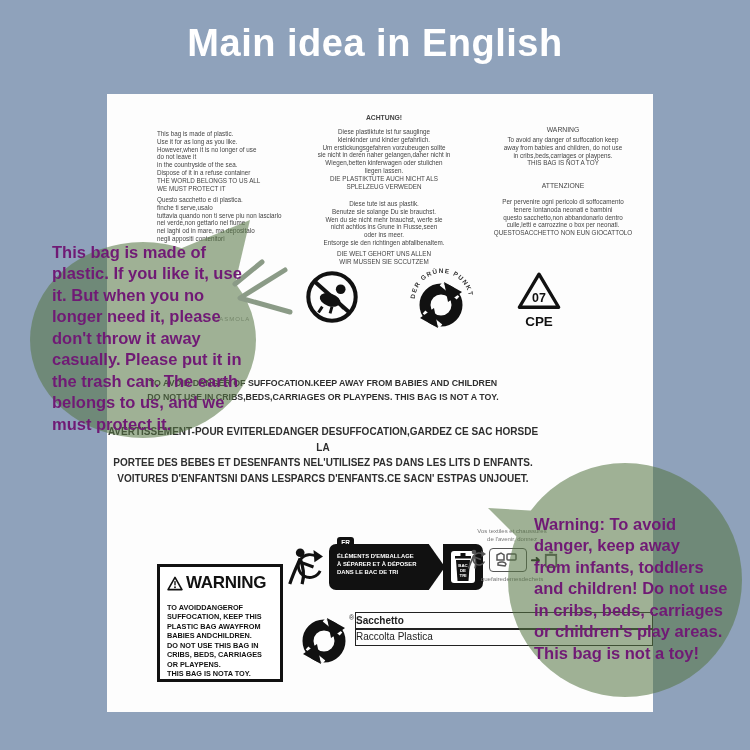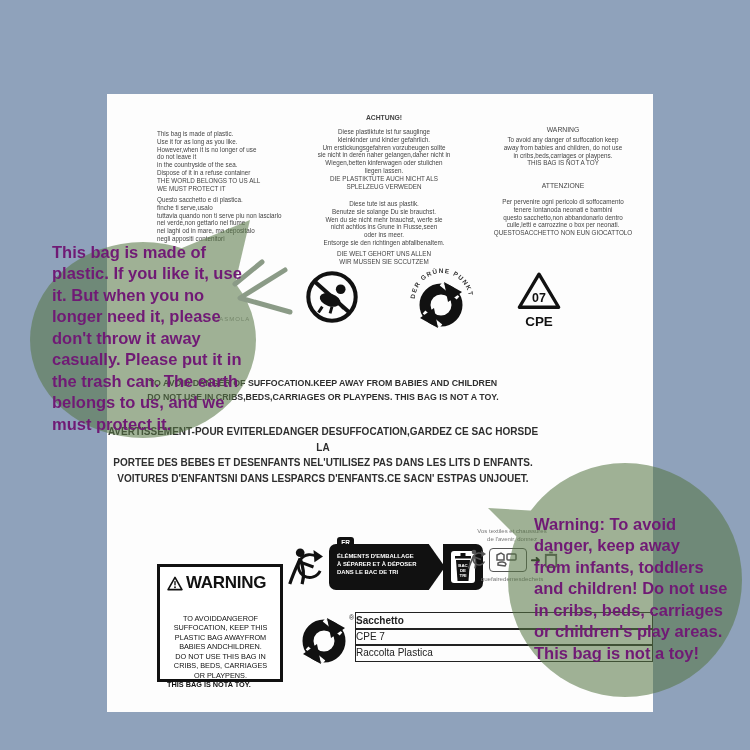--- a/index.html
+++ b/index.html
@@ -57,21 +57,21 @@
   .tx-icons{display:flex;align-items:center;justify-content:center;gap:3px;margin-top:3px;height:26px;}
   .tx-box{width:36px;height:22px;border:1.6px solid #555;border-radius:4px;display:flex;align-items:center;justify-content:center;}
   .tx-arrow{font-size:12px;font-weight:700;color:#111;line-height:1;}
   .textiles .site{font-size:6.2px;color:#777;margin-top:2px;}
 
   
   .warnbox{position:absolute;left:50px;top:470px;width:126px;height:118px;border:3px solid #111;
            background:#fff;padding:6px 6px 0 7px;box-sizing:border-box;}
   .wb-head{display:flex;align-items:center;gap:3px;}
   .wb-head span{font-size:17px;font-weight:800;color:#111;letter-spacing:-.3px;}
-  .wb-body{font-size:7.3px;font-weight:400;color:#111;line-height:1.3;margin-top:21px;text-align:center;}
+  .wb-body{font-size:7.3px;font-weight:700;color:#111;line-height:1.3;margin-top:10px;}
   .wb-foot{font-size:7.3px;font-weight:700;color:#111;}
 
   
   .greendot2{left:194px;top:524px;width:46px;height:46px;}
   .regmark{position:absolute;left:242px;top:520px;font-size:7px;color:#333;}
   .table{position:absolute;left:248px;top:520px;width:298px;}
   .trow{border:1.6px solid #222;margin-top:-1.6px;height:15.5px;line-height:15.5px;text-align:left;
         font-size:10px;color:#222;background:#fff0;}
   .trow.b{font-weight:700;}
 
@@ -81,20 +81,21 @@
   .br{left:486px;top:460px;width:264px;height:240px;}
   .btext{position:absolute;color:#701a75;font-weight:700;font-size:16.5px;line-height:1.3;}
   .btext-l{left:52px;top:242px;width:232px;}
   .btext-r{left:534px;top:514px;width:228px;}
 </style>
 </head>
 <body>
 
 <div class="stage">
 
+  <h1 class="title">Main idea in English</h1>
 
   <div class="doc">
 
     <div class="blk col-en pre">This bag is made of plastic.
 Use it for as long as you like.
 However,when it is no longer of use
 do not leave it
 in the countryside of the sea.
 Dispose of it in a refuse container
 THE WORLD BELONGS TO US ALL
@@ -255,21 +256,20 @@
       <circle cx="23" cy="23" r="16" fill="none" stroke="#111" stroke-width="11"></circle>
       <line x1="23" y1="2" x2="40" y2="16" stroke="#fdfdfd" stroke-width="4"></line>
       <line x1="23" y1="44" x2="6" y2="30" stroke="#fdfdfd" stroke-width="4"></line>
       <polygon points="26,0 44,10 30,20" fill="#111"></polygon>
       <polygon points="20,46 2,36 16,26" fill="#111"></polygon>
     </svg>
     <div class="regmark">®</div>
 
     <div class="table">
       <div class="trow b">Sacchetto</div>
-      <div class="trow">CPE 7</div>
       <div class="trow">Raccolta Plastica</div>
     </div>
 
   </div>
 
   <svg class="bubble-svg bl" viewBox="0 0 280 235">
     <g fill="#577745">
       <ellipse cx="118" cy="125" rx="113" ry="98"></ellipse>
       <polygon points="225,5 140,40 205,90"></polygon>
     </g>

